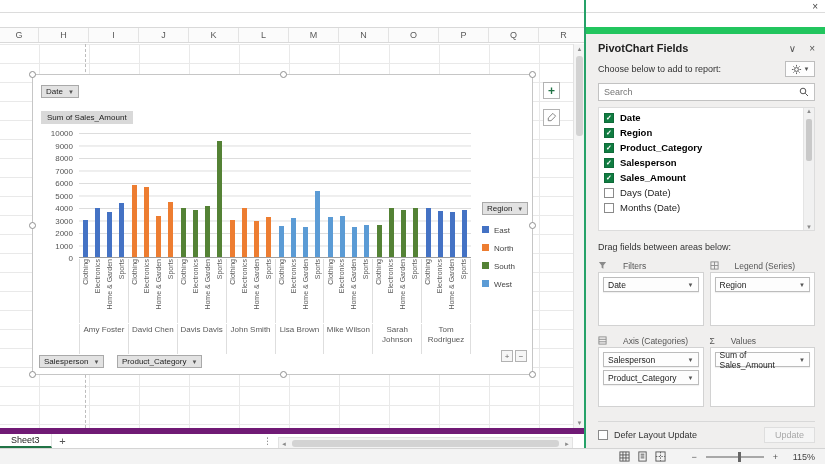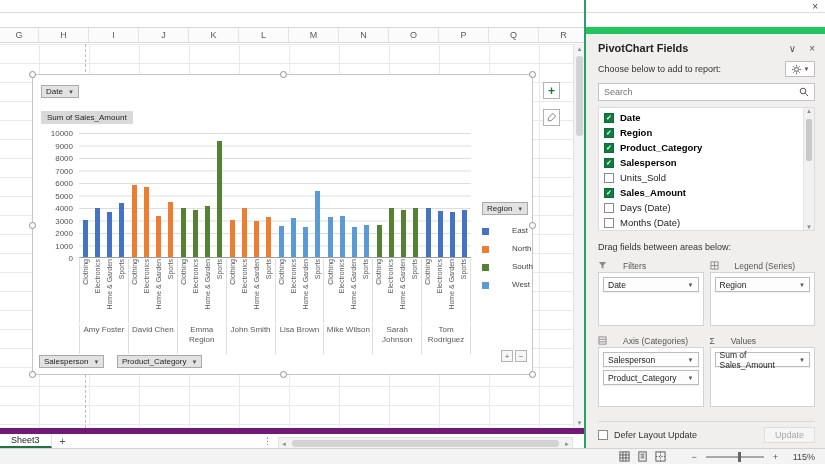--- a/index.html
+++ b/index.html
@@ -40,21 +40,21 @@
   .ylab { position:absolute; right:3px; font-size:8px; color:#555; width:100%; text-align:right; }
   .catlabels { position:absolute; left:46px; top:184px; width:392px; height:64px; display:flex; border-left:1px solid #dedede; }
   .catgroup { flex:1; display:flex; border-right:1px solid #dedede; overflow:hidden; }
   .catcell { flex:1; display:flex; justify-content:center; align-items:flex-start; overflow:hidden; }
   .catlabel { writing-mode:vertical-rl; transform:rotate(180deg); font-size:7px; color:#595959; white-space:nowrap; line-height:1.1; max-height:62px; }
   .namelabels { position:absolute; left:46px; top:249px; width:392px; display:flex; border-left:1px solid #dedede; }
   .namecell { flex:1; font-size:8px; color:#595959; text-align:center; padding:1px 2px 0; border-right:1px solid #dedede; line-height:1.2; min-height:30px; }
   .legend { position:absolute; left:449px; top:122px; width:50px; }
   .legend .gbtn { position:relative; left:0; top:0; width:46px; justify-content:space-between; }
   .legend-items { margin-top:11px; display:flex; flex-direction:column; gap:9px; }
-  .legend-item { display:flex; align-items:flex-end; gap:23px; font-size:8px; color:#444; }
+  .legend-item { display:flex; align-items:flex-start; gap:5px; font-size:8px; color:#444; }
   .swatch { width:7px; height:7px; flex:0 0 auto; }
   .pmbtns { position:absolute; right:5px; bottom:12px; display:flex; gap:2px; }
   .pmbtn { width:12px; height:12px; border:1px solid #b2b2b2; background:#f6f6f6; color:#666; font-size:8px; display:flex; align-items:center; justify-content:center; }
   .sidebtn { position:absolute; width:17px; height:17px; background:#fff; border:1px solid #b3b3b3; display:flex; align-items:center; justify-content:center; z-index:7; }
   .sidebtn.plus { left:543px; top:38px; color:#217346; font-size:12px; font-weight:bold; }
   .sidebtn.brush { left:543px; top:65px; }
 
   
   .tabbar { position:absolute; left:0; bottom:0; width:585px; height:20px; background:#fff; border-top:6px solid #701a75; display:flex; align-items:center; font-size:9px; color:#333; }
   .sheettab { height:100%; padding:0 11px; display:flex; align-items:center; border-right:1px solid #e3e3e3; border-bottom:2px solid #217346; color:#1e1e1e; }
@@ -385,21 +385,21 @@
               <div class="catlabel">Home &amp; Garden</div>
             </div>
             <div class="catcell">
               <div class="catlabel">Sports</div>
             </div>
           </div>
         </div>
       <div class="namelabels">
           <div class="namecell">Amy Foster</div>
           <div class="namecell">David Chen</div>
-          <div class="namecell">Emma Region</div>
+          <div class="namecell">Davis Davis</div>
           <div class="namecell">John Smith</div>
           <div class="namecell">Lisa Brown</div>
           <div class="namecell">Mike Wilson</div>
           <div class="namecell">Sarah Johnson</div>
           <div class="namecell">Tom Rodriguez</div>
         </div>
 
       <div class="legend">
         <div class="gbtn">
           <span>Region</span>
@@ -515,24 +515,20 @@
           <div class="cb on">✓</div>
           <div>Region</div>
         </div>
         <div class="fielditem checked">
           <div class="cb on">✓</div>
           <div>Product_Category</div>
         </div>
         <div class="fielditem checked">
           <div class="cb on">✓</div>
           <div>Salesperson</div>
-        </div>
-        <div class="fielditem">
-          <div class="cb"></div>
-          <div>Units_Sold</div>
         </div>
         <div class="fielditem checked">
           <div class="cb on">✓</div>
           <div>Sales_Amount</div>
         </div>
         <div class="fielditem">
           <div class="cb"></div>
           <div>Days (Date)</div>
         </div>
         <div class="fielditem">

